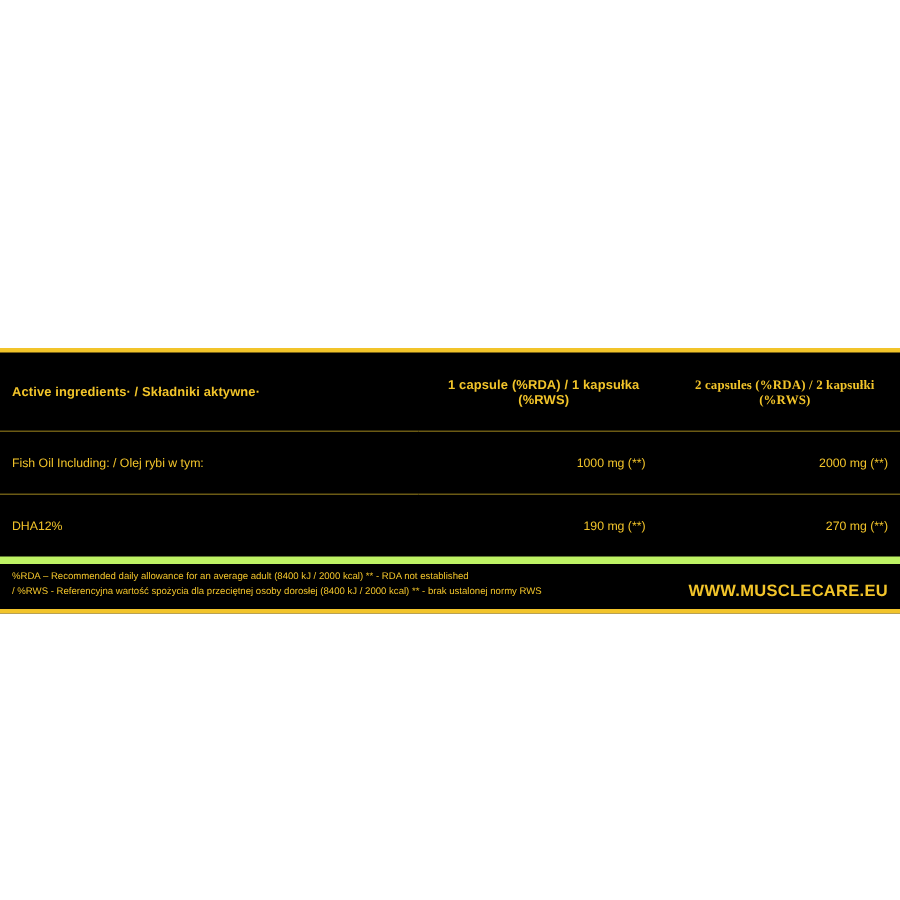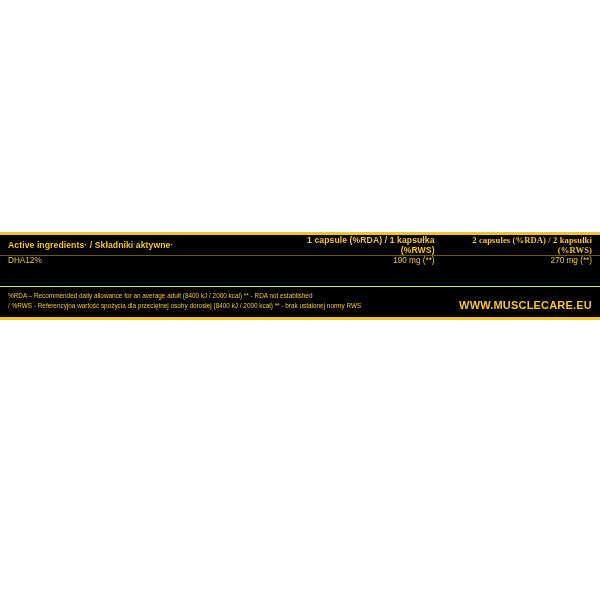--- a/index.html
+++ b/index.html
@@ -27,21 +27,21 @@
     color: #f2c42a;
   }
 
   table.nutri {
     width: 100%;
     border-collapse: collapse;
     table-layout: fixed;
   }
 
   table.nutri td, table.nutri th {
-    padding: 0;
+    padding: 16px;
     vertical-align: middle;
   }
 
   .head-row td {
     font-size: 8.6px;
     font-weight: bold;
     color: #f2c42a;
     padding: 5px 0 5px 0;
     letter-spacing: 0.1px;
   }
@@ -51,30 +51,29 @@
     color: #f2c42a;
     padding: 4px 0 4px 0;
     border-top: 1px solid #6b5a14;
   }
 
   .col-name   { width: 48%; padding-left: 8px !important; }
   .col-one    { width: 26%; text-align: right; }
   .col-two    { width: 26%; text-align: right; padding-right: 8px !important; }
 
   .head-row .col-one,
-  .head-row .col-two { text-align: right; }
+  .head-row .col-two { text-align: center; }
   .head-row .col-two { padding-left: 8px !important; font-family: Liberation Serif, serif; }
 
   .footer {
     display: flex;
     align-items: flex-start;
     justify-content: space-between;
-    border-top: 1px solid #bef264;
+    border-top: 5px solid #bef264;
     padding: 4px 8px 6px 8px;
-    margin-top: 21px;
   }
 
   .footer-notes {
     font-size: 6.4px;
     line-height: 1.55;
     color: #f2c42a;
     max-width: 400px;
   }
 
   .footer-notes div { white-space: nowrap; }
@@ -94,20 +93,25 @@
 <div id="panel">
 
   <table class="nutri">
     <tbody>
       <tr class="head-row">
         <td class="col-name">Active ingredients· / Składniki aktywne·</td>
         <td class="col-one">1 capsule (%RDA) / 1 kapsułka (%RWS)</td>
         <td class="col-two">2 capsules (%RDA) / 2 kapsułki (%RWS)</td>
       </tr>
       <tr class="row">
+        <td class="col-name">Fish Oil Including: / Olej rybi w tym:</td>
+        <td class="col-one">1000 mg (**)</td>
+        <td class="col-two">2000 mg (**)</td>
+      </tr>
+      <tr class="row">
         <td class="col-name">DHA12%</td>
         <td class="col-one">190 mg (**)</td>
         <td class="col-two">270 mg (**)</td>
       </tr>
     </tbody>
   </table>
 
   <div class="footer">
     <div class="footer-notes">
       <div>%RDA – Recommended daily allowance for an average adult (8400 kJ / 2000 kcal) ** - RDA not established</div>

